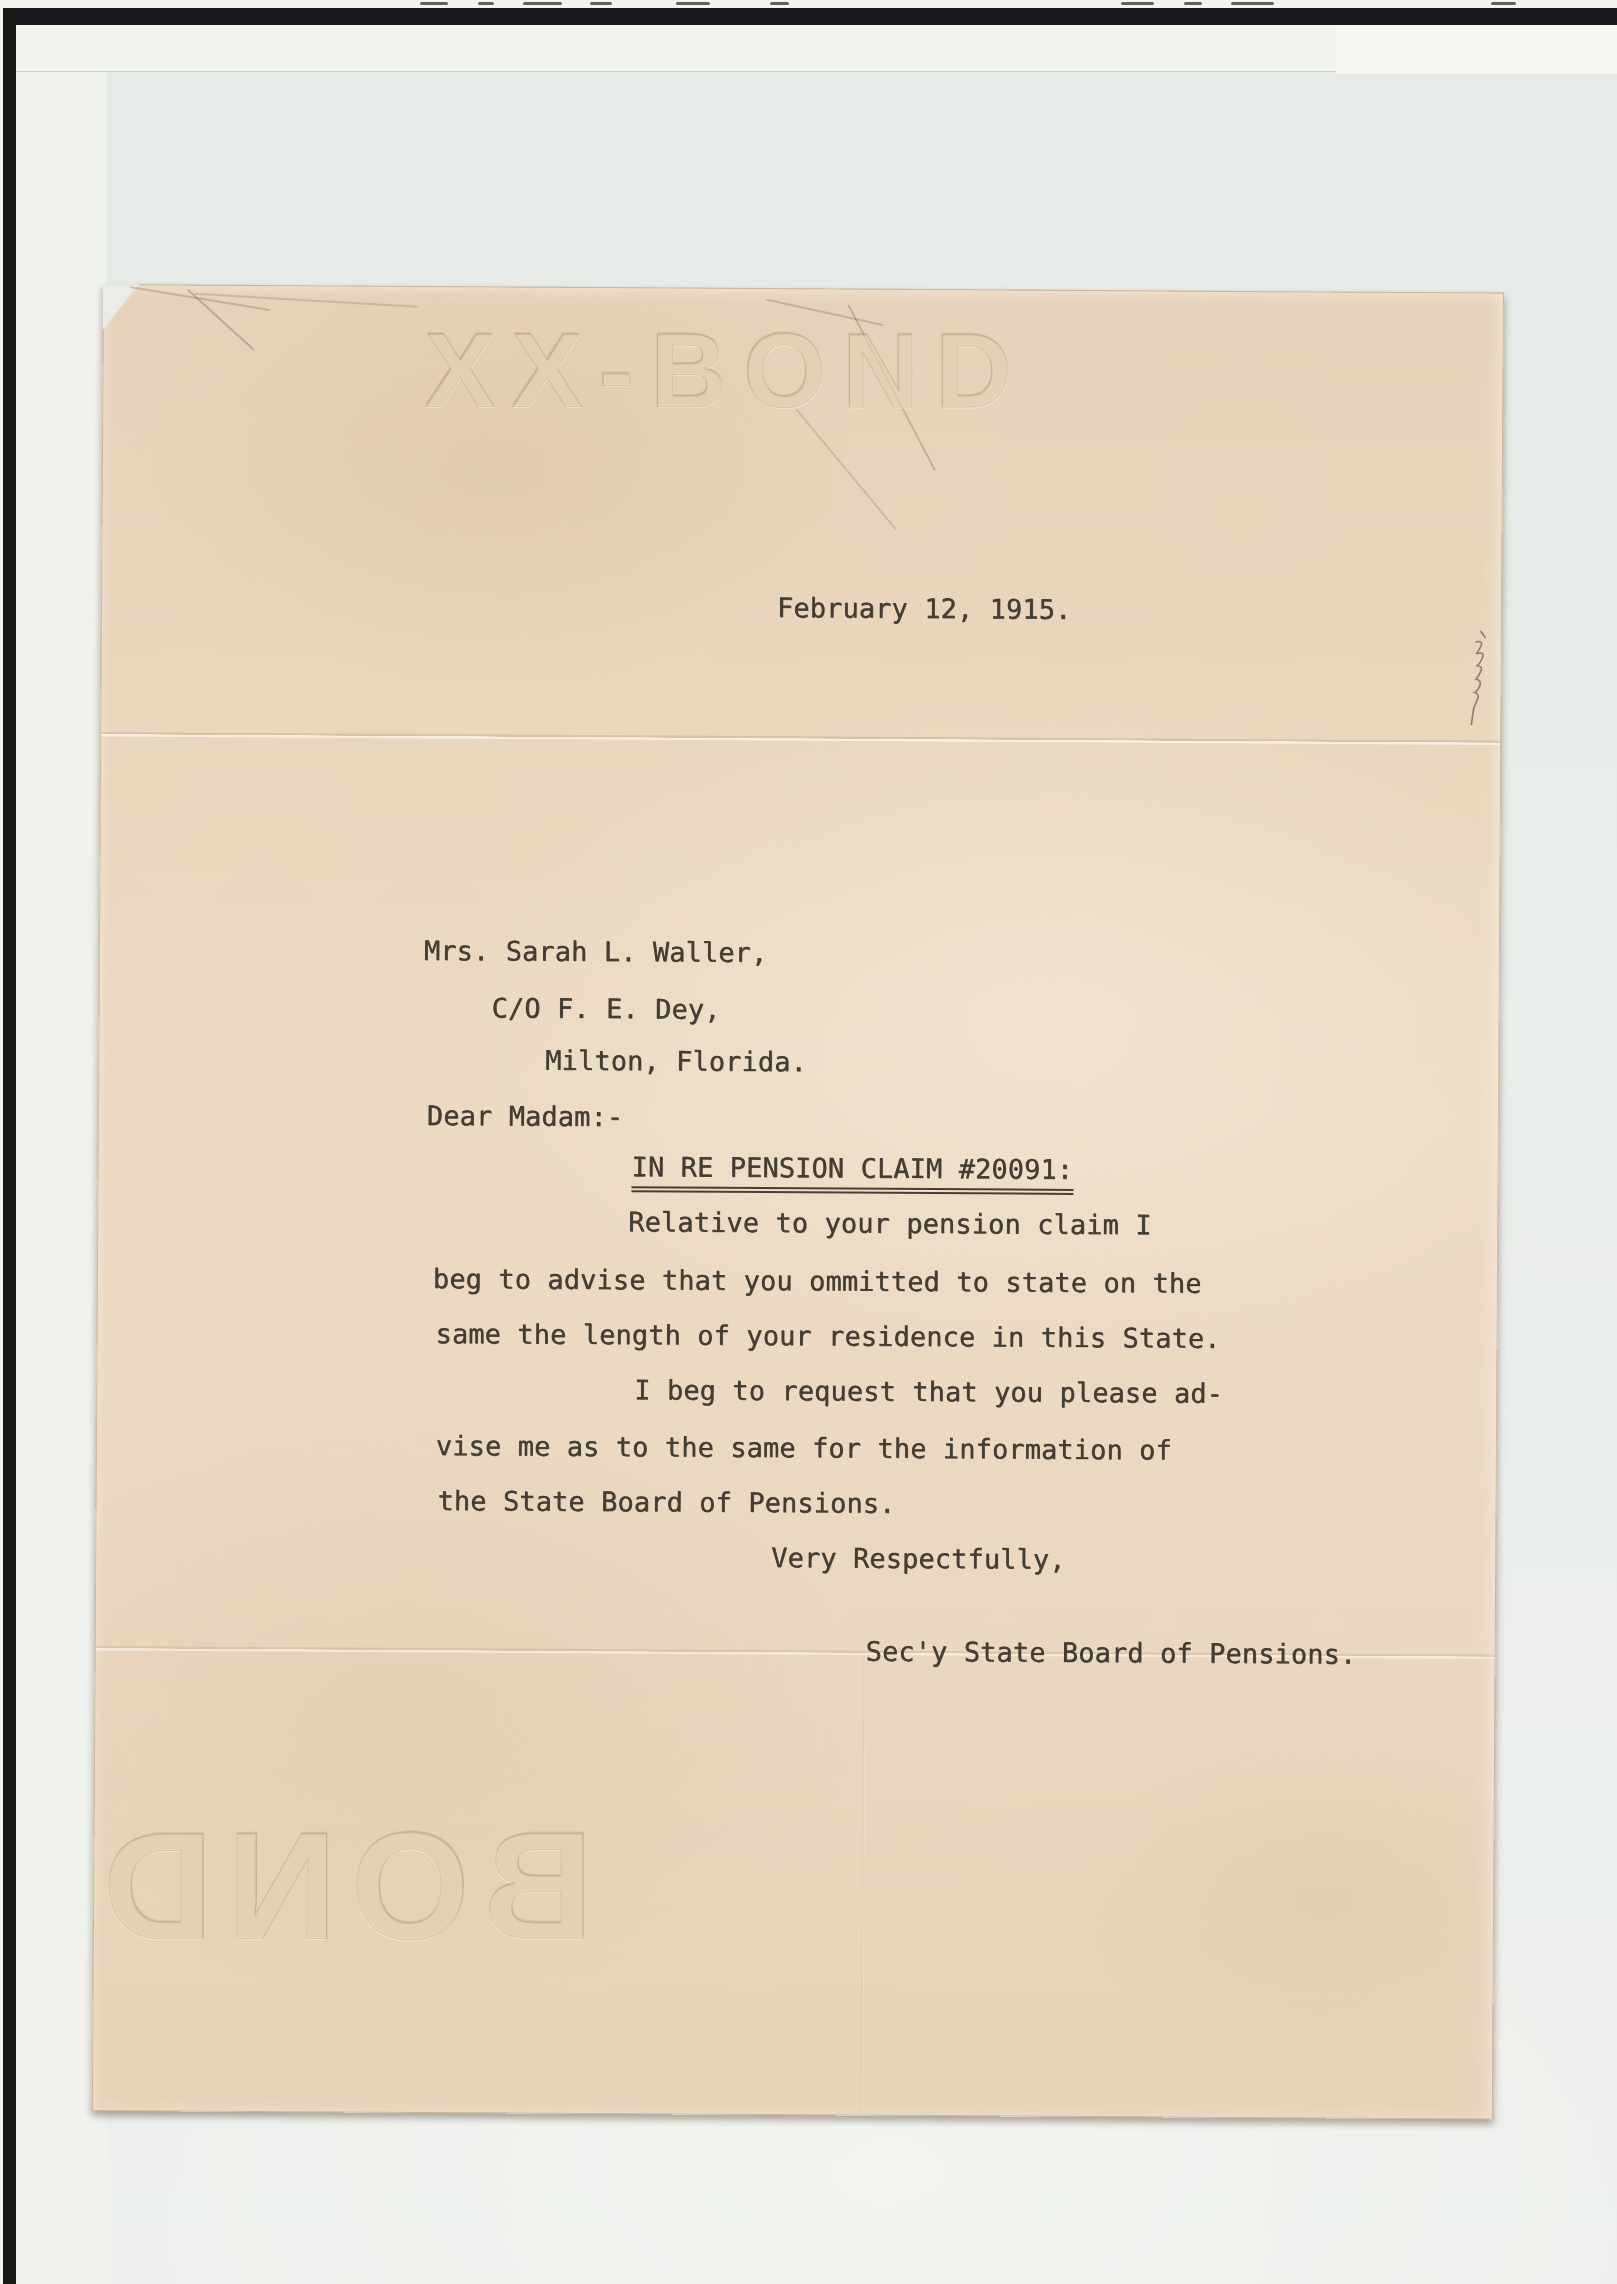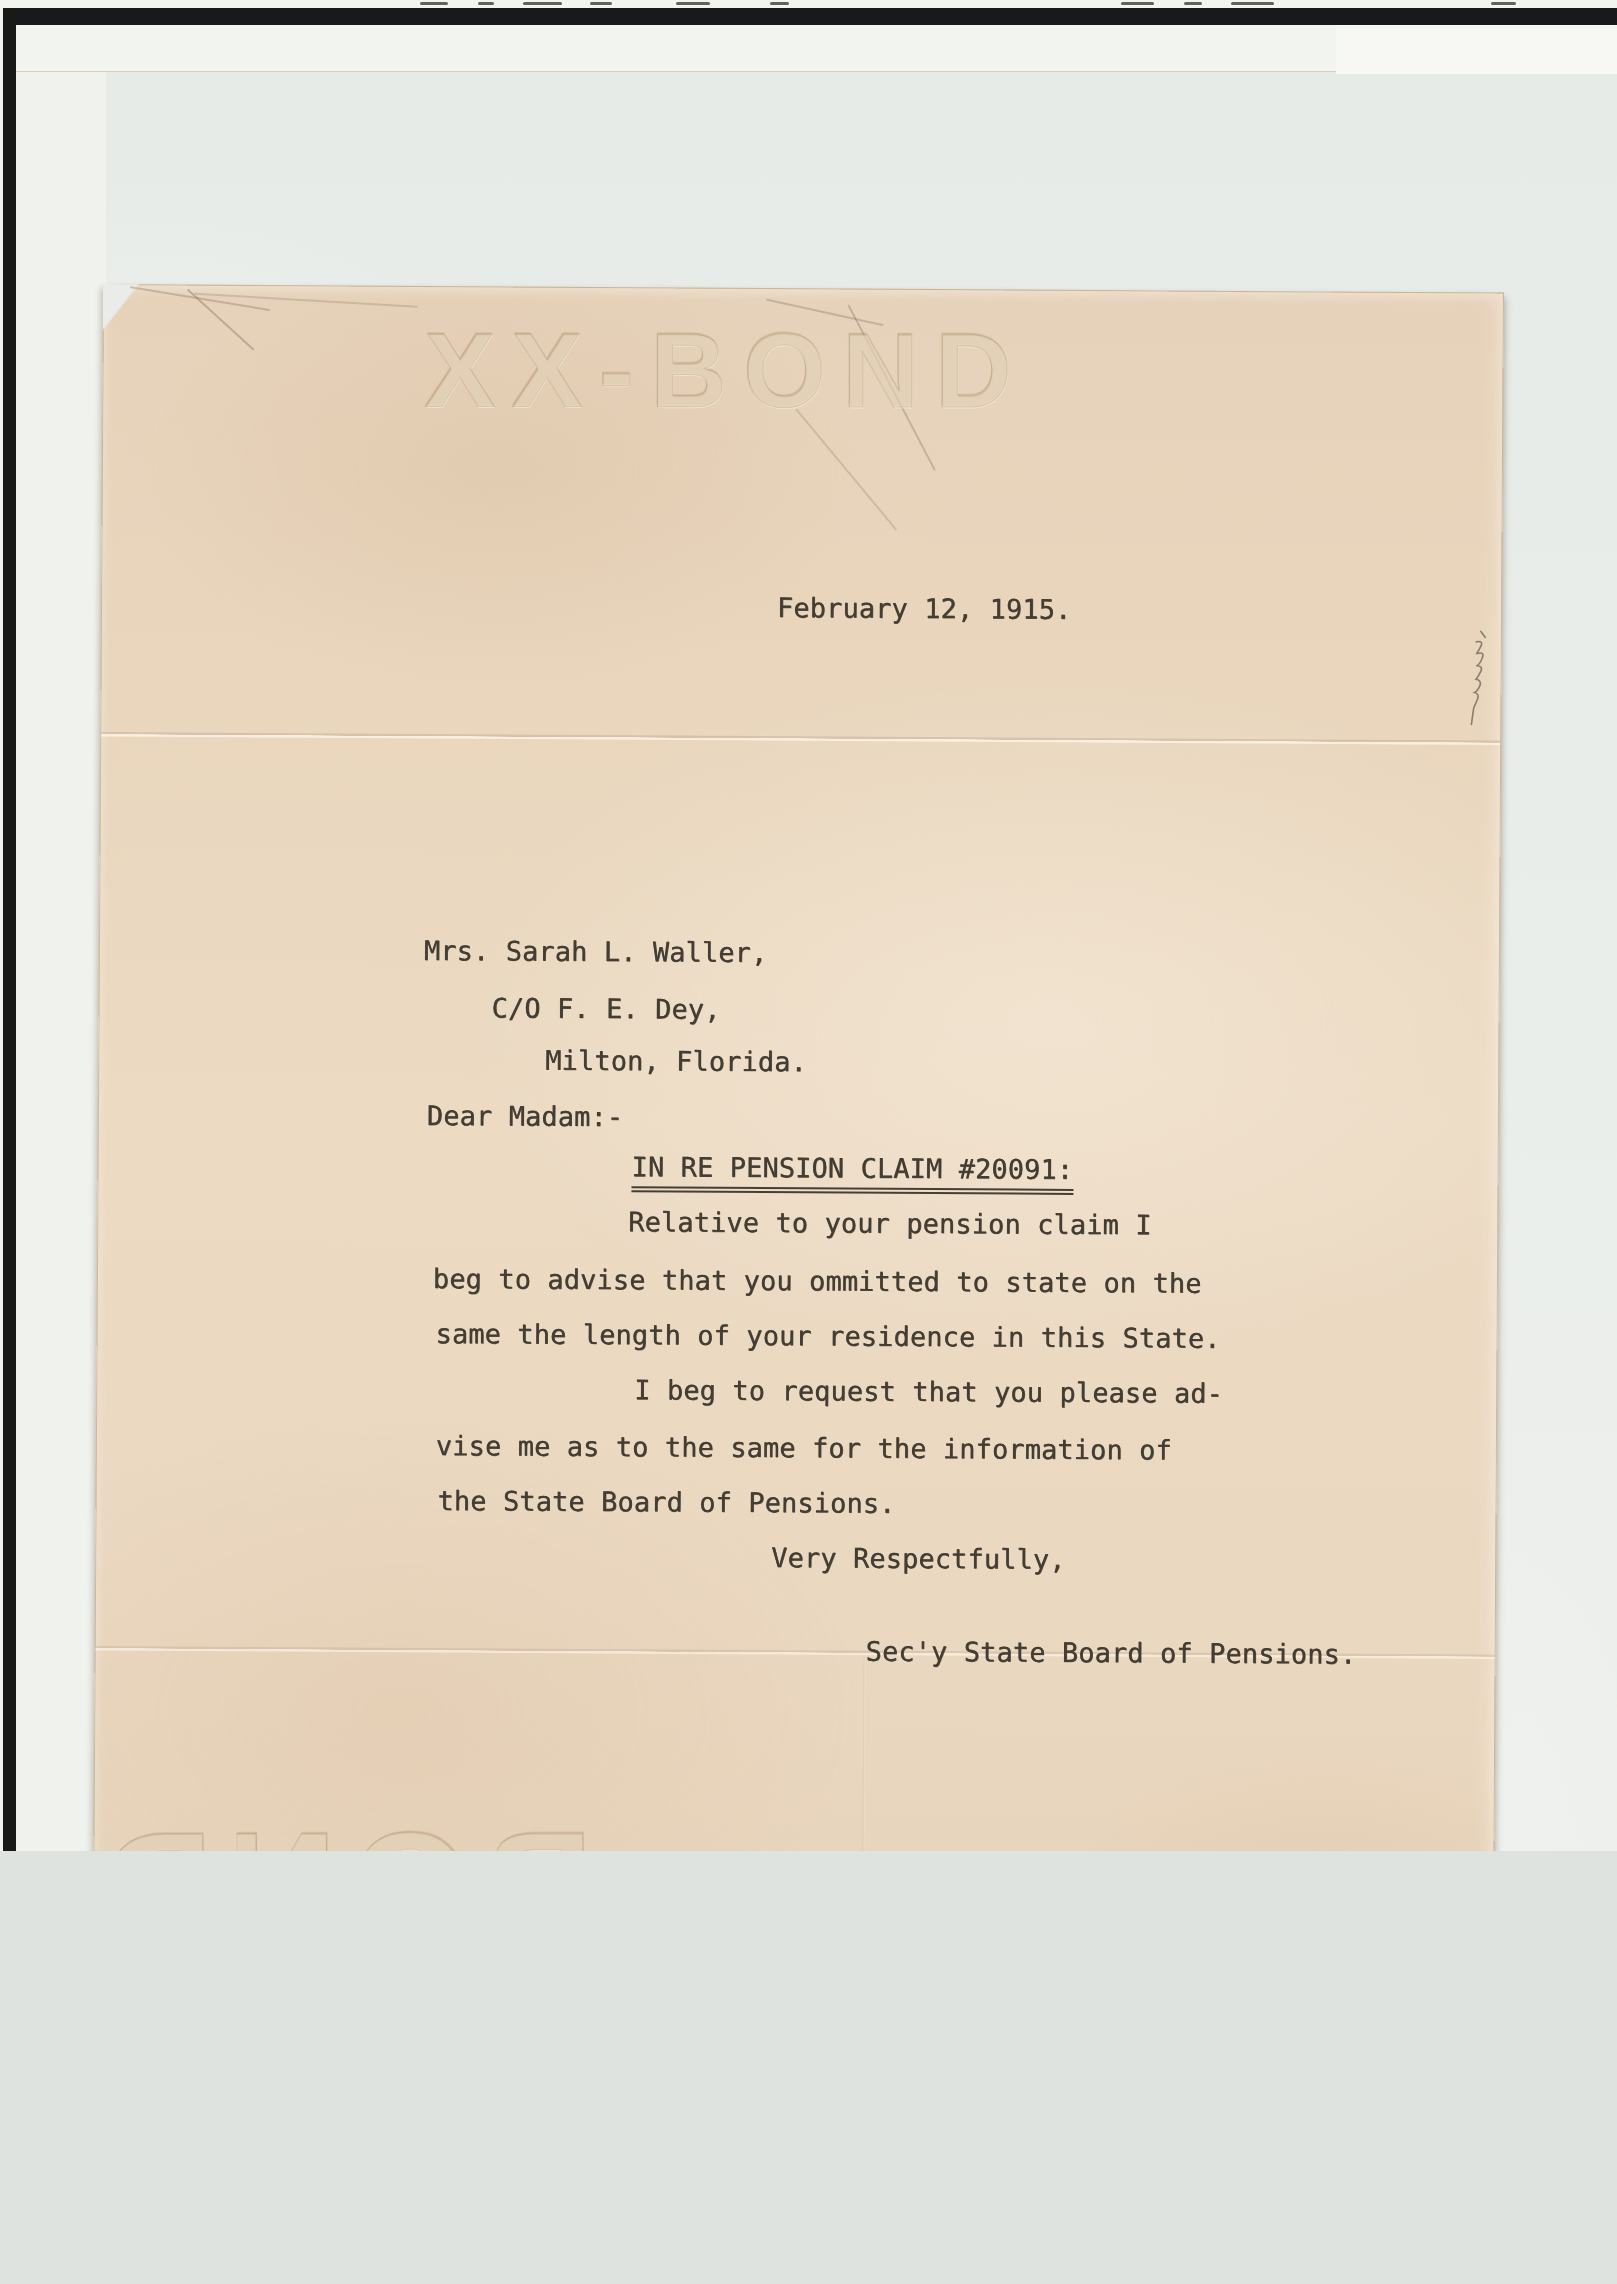--- a/index.html
+++ b/index.html
@@ -1,19 +1,19 @@
 <!DOCTYPE html>
 <html style="font-size:12px"><head>
 <meta charset="utf-8">
 <style>
   html,body{margin:0;padding:0;}
   body{background:#dfe3df;}
   .stage{
     position:relative;
-    width:1618px;height:1851px;
+    width:1618px;height:2284px;
     overflow:hidden;
     background:
       radial-gradient(ellipse 672px 523px at 8% 30%, rgba(250,252,248,.55), transparent 70%),
       radial-gradient(ellipse 1046px 672px at 55% 95%, rgba(248,250,245,.5), transparent 75%),
       linear-gradient(180deg,#e7ebe8 0%, #e9ede9 40%, #edf0ec 100%);
     font-family:"DejaVu Sans Mono", monospace;
   }
   
   .top-strip{position:absolute;left:0;top:0;width:1618px;height:8.2px;background:#f3f3ef;}
   .dash{position:absolute;top:1.5px;height:3px;background:#3c3c38;border-radius:1.5px;opacity:.8;}

